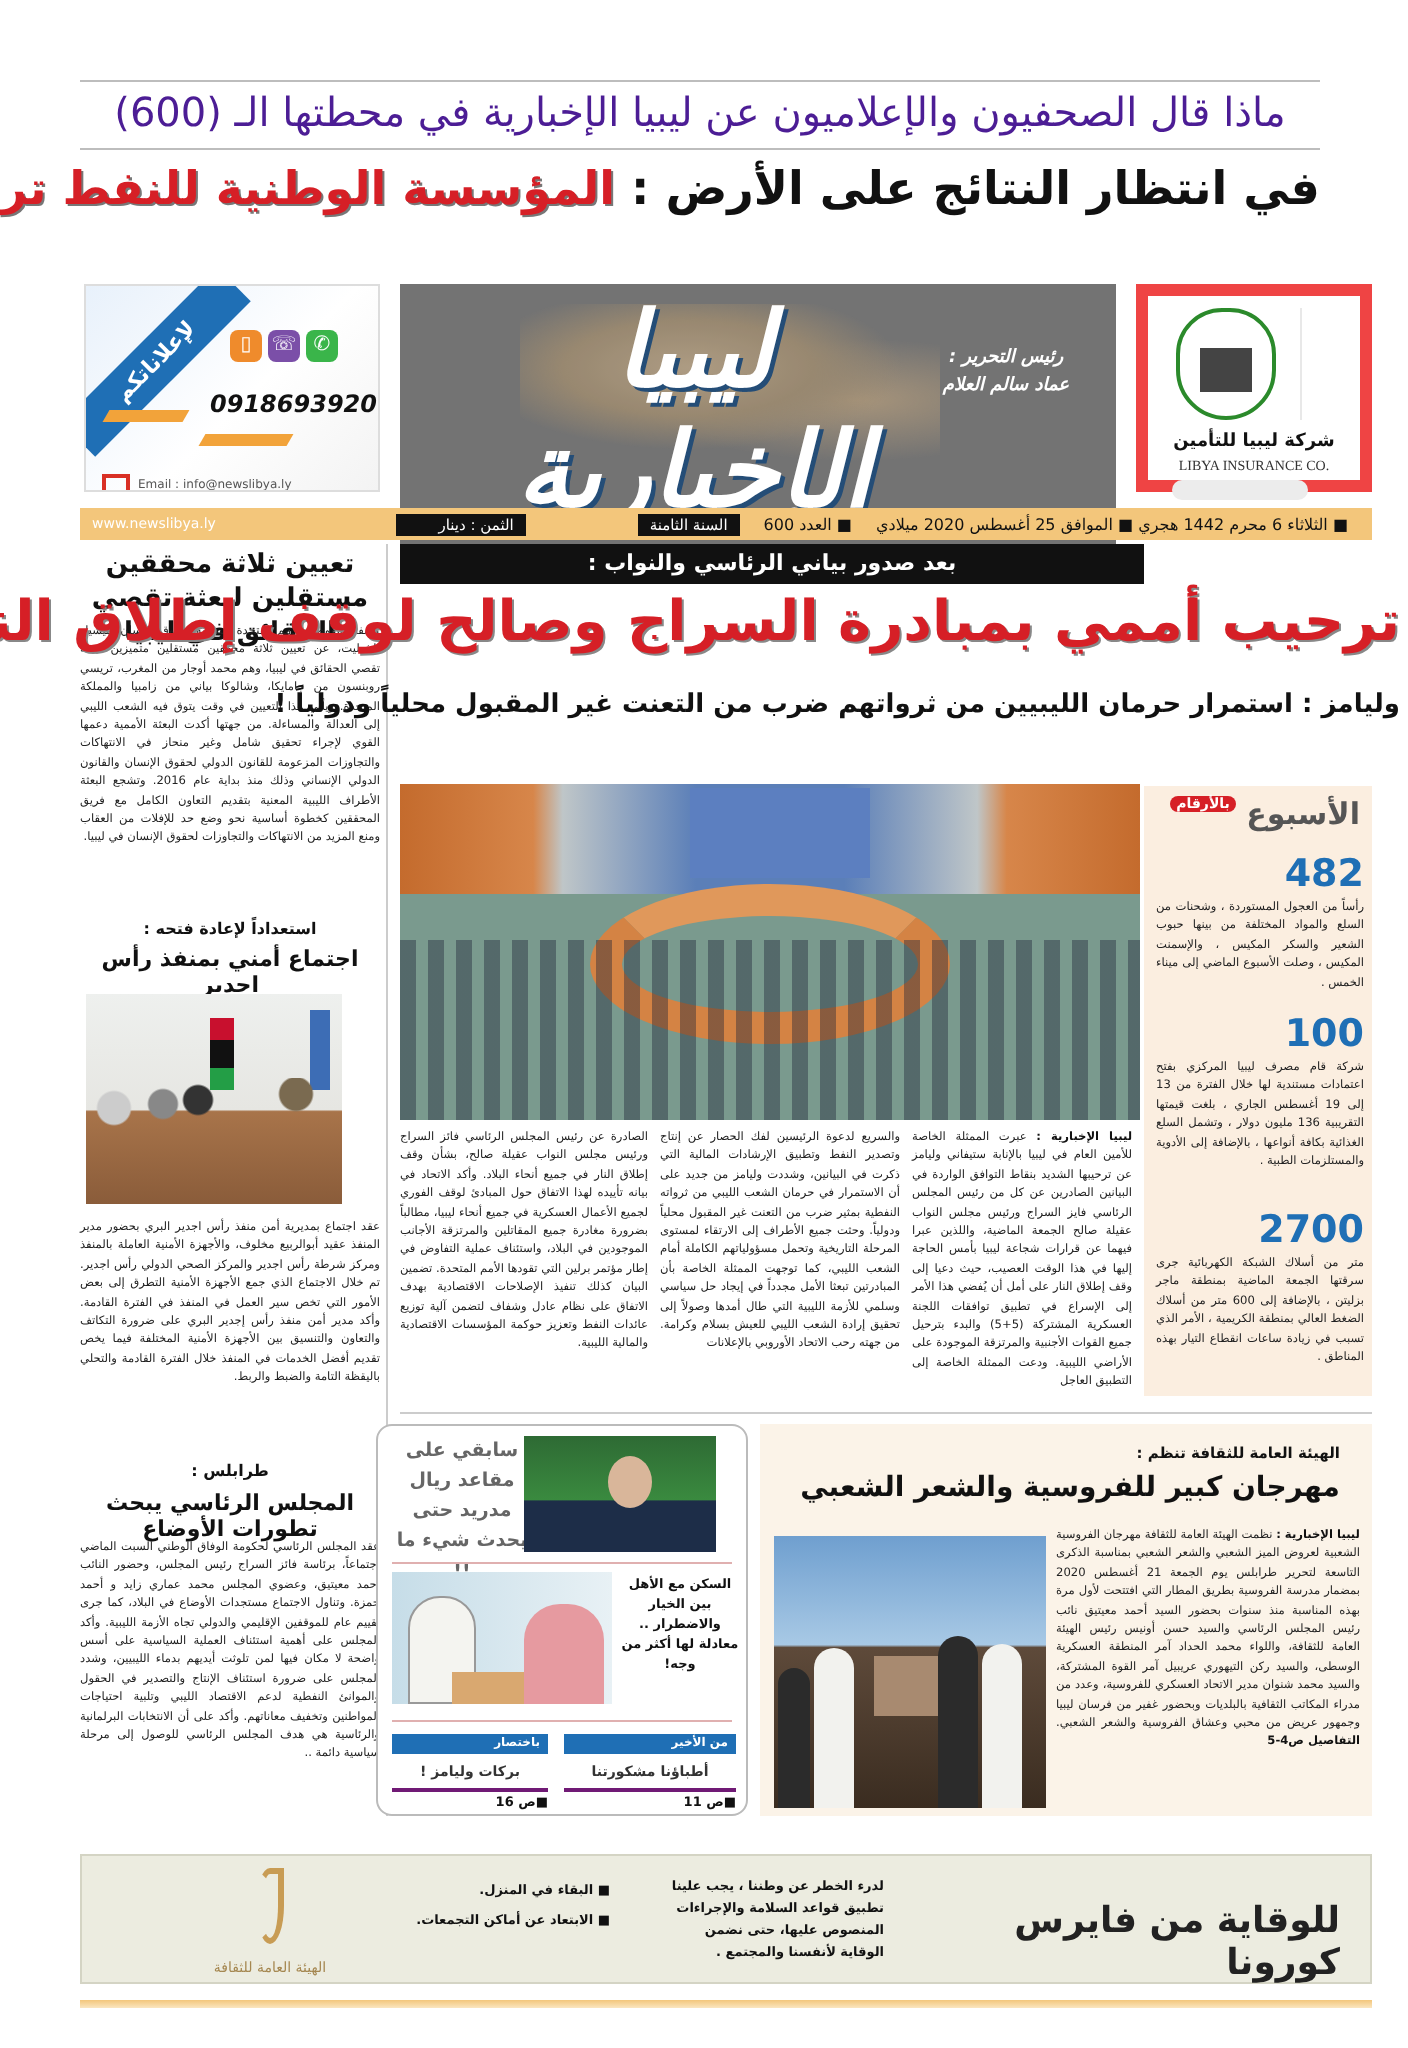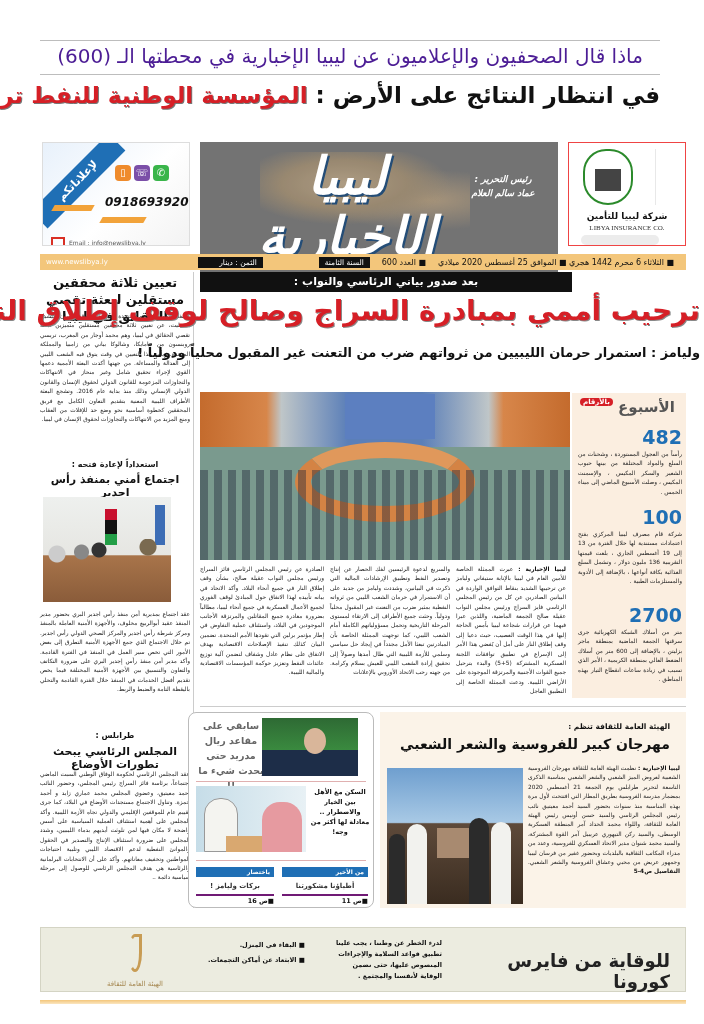--- a/index.html
+++ b/index.html
@@ -23,21 +23,21 @@
   .ad-left .phone-num { position: absolute; left: 62px; top: 52px; font-weight: bold; font-style: italic; font-size: 12px; color: #111; direction: ltr; }
   .ad-left .email { position: absolute; left: 8px; top: 94px; font-size: 6px; color: #555; direction: ltr; display: flex; align-items: center; gap: 4px; }
   .ad-left .gmail { width: 14px; height: 11px; border: 2px solid #d93025; border-top-width: 2px; position: relative; }
 
   .masthead { left: 200px; top: 142px; width: 358px; height: 144px; background: #737373; overflow: hidden; font-style: italic; }
   .masthead .map { position: absolute; left: 60px; top: 10px; width: 210px; height: 80px; background: radial-gradient(ellipse at 40% 40%, #b8a386 0%, #9f8c70 35%, transparent 60%), radial-gradient(ellipse at 80% 60%, #b09a7c 0%, transparent 45%); opacity: 0.85; }
   .masthead .logo { position: absolute; left: 42px; top: 4px; width: 210px; font-weight: bold; font-size: 52px; color: #fff; text-align: center; text-shadow: 2px 2px 0 #244d77; letter-spacing: -2px; }
   .masthead .editor { position: absolute; right: 10px; top: 30px; width: 90px; font-size: 9px; color: #fff; text-align: center; line-height: 14px; font-weight: bold; }
   .masthead .tagline { position: absolute; left: 8px; right: 8px; bottom: 4px; font-size: 5.5px; color: #fff; text-align: center; }
 
-  .ad-right { left: 568px; top: 142px; width: 118px; height: 104px; border: 1px solid #ef4444; background: #fff; }
+  .ad-right { left: 568px; top: 142px; width: 118px; height: 104px; border: 6px solid #ef4444; background: #fff; }
   .ad-right .emblem { position: absolute; left: 14px; top: 6px; width: 50px; height: 56px; border: 2px solid #2b8a2b; border-radius: 24px 24px 26px 26px; }
   .ad-right .emblem .bldg { position: absolute; left: 10px; top: 18px; width: 26px; height: 22px; background: #444; }
   .ad-right .side { position: absolute; right: 4px; top: 6px; width: 26px; height: 56px; border-left: 1px solid #e8e8e8; font-size: 3px; color: #666; }
   .ad-right .co-ar { position: absolute; left: 4px; right: 4px; top: 68px; font-size: 9px; font-weight: bold; text-align: center; color: #111; }
   .ad-right .co-en { position: absolute; left: 4px; right: 4px; top: 81px; font-family: "Liberation Serif", serif; font-size: 7px; text-align: center; color: #333; direction: ltr; }
   .ad-right .contact { position: absolute; left: 12px; right: 26px; top: 92px; height: 10px; background: #ececec; border-radius: 5px; }
 
   .infobar { left: 40px; top: 254px; width: 646px; height: 16px; background: #f3c67b; display: flex; align-items: center; font-size: 8px; direction: rtl; padding: 0 6px; }
   .infobar .date { margin-left: auto; }
   .infobar .blkbox { background: #111; color: #fff; padding: 1px 6px; font-size: 7.5px; margin: 0 6px; }
@@ -67,21 +67,21 @@
   .left-photo .flag2 { position: absolute; left: 112px; top: 8px; width: 10px; height: 40px; background: #3d6db5; }
   .left-photo .ppl { position: absolute; left: 0; top: 45px; width: 70px; height: 40px; background: radial-gradient(circle at 20% 30%, #ccc 0 8px, transparent 9px), radial-gradient(circle at 55% 25%, #888 0 7px, transparent 8px), radial-gradient(circle at 80% 20%, #333 0 7px, transparent 8px); }
   .left-photo .ppl2 { position: absolute; left: 90px; top: 42px; width: 30px; height: 20px; background: radial-gradient(circle at 50% 40%, #7a6a50 0 8px, transparent 9px); }
   .left-body2 { left: 40px; top: 610px; width: 150px; }
   .left-kicker3 { left: 40px; top: 731px; width: 150px; text-align: center; font-size: 8px; font-weight: bold; }
   .left-h3 { left: 40px; top: 745px; width: 150px; text-align: center; font-weight: bold; font-size: 11px; }
   .left-body3 { left: 40px; top: 770px; width: 150px; }
 
   
   .week-box { left: 572px; top: 393px; width: 114px; height: 305px; background: #fbeee0; }
-  .week-title { left: 580px; top: 398px; width: 100px; text-align: left; font-weight: bold; font-size: 15px; color: #555; }
+  .week-title { left: 580px; top: 398px; width: 100px; text-align: right; font-weight: bold; font-size: 15px; color: #555; }
   .week-title .badge { display: inline-block; background: #d61f26; color: #fff; border-radius: 8px; font-size: 7px; padding: 0 3px; vertical-align: top; }
   .big-num { position: absolute; left: 580px; width: 102px; text-align: right; font-weight: bold; font-size: 19px; color: #1f6fb5; font-family: "DejaVu Sans", sans-serif; }
   .week-text { left: 578px; width: 104px; }
 
   
   .c-col1 { left: 456px; top: 565px; width: 110px; }
   .c-col2 { left: 330px; top: 565px; width: 120px; }
   .c-col3 { left: 200px; top: 565px; width: 124px; }
 
   

